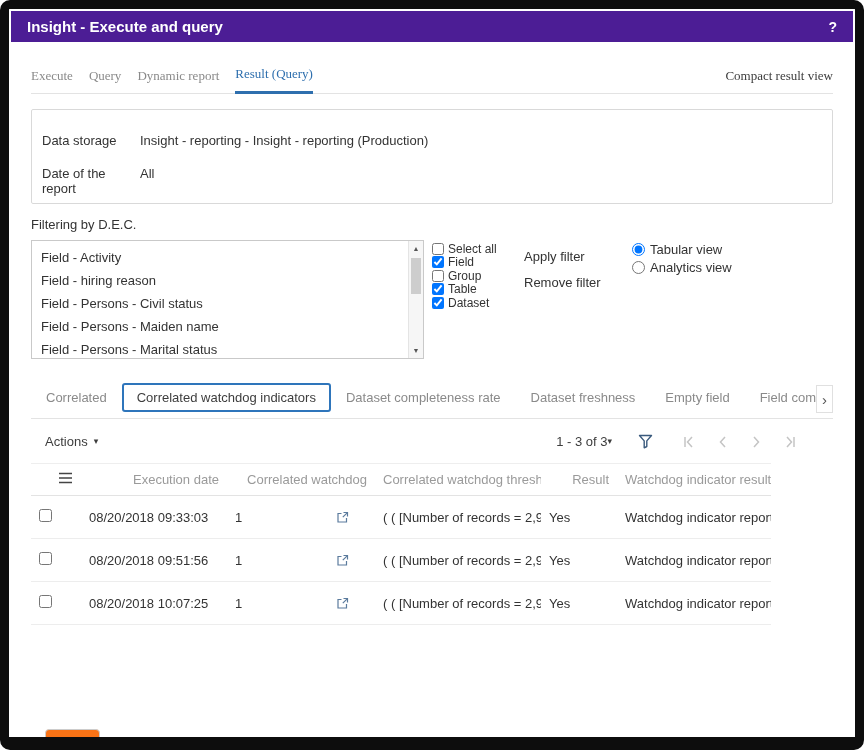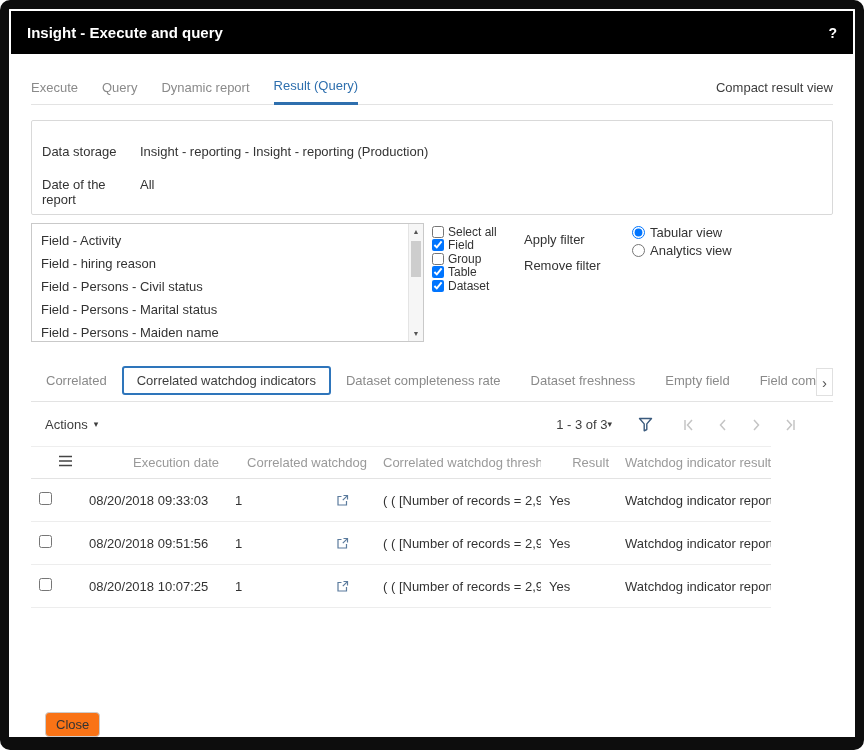--- a/index.html
+++ b/index.html
@@ -15,34 +15,34 @@
     border:9px solid #0d0d0d;
     border-bottom-width:13px;
     border-radius:10px;
     background:#fff;
     overflow:hidden;
   }
   .window { height:100%; background:#fff; padding:2px; }
 
   
   .titlebar {
-    height:43px; background:#000000; color:#fff;
+    height:31px; background:#4c1d95; color:#fff;
     display:flex; align-items:center; justify-content:space-between;
     padding:0 16px;
   }
   .titlebar .title { font-size:15px; font-weight:bold; }
   .titlebar .help { font-size:14px; font-weight:bold; cursor:pointer; }
 
   .content { padding:0 20px; }
 
   
   .main-tabs {
-    display:flex; align-items:flex-end; gap:24px;
+    display:flex; align-items:flex-end; gap:16px;
     margin-top:24px; border-bottom:1px solid #e3e3e3;
-    font-size:13px; color:#8a8a8a;
+    font-size:13px; color:#8a8a8a;font-family:Liberation Serif, serif;
   }
   .main-tab { padding-bottom:9px; cursor:pointer; white-space:nowrap; }
   .main-tab.active { color:#2e6fae; border-bottom:3px solid #2e6fae; margin-bottom:-1px; }
   .compact { margin-left:auto; color:#3d3d3d; padding-bottom:9px; cursor:pointer; }
 
   
   .info-box {
     margin-top:15px; border:1px solid #d9d9d9; border-radius:2px;
     padding:5px 10px 7px; font-size:13px; color:#333;
   }
@@ -161,31 +161,32 @@
         <div class="info-row">
           <span class="info-label">Data storage</span>
           <span class="info-value">Insight - reporting - Insight - reporting (Production)</span>
         </div>
         <div class="info-row">
           <span class="info-label">Date of the report</span>
           <span class="info-value">All</span>
         </div>
       </div>
 
+      <div class="filter-title">Filtering by D.E.C.</div>
 
       
       <div class="filter-area">
 
         <div class="listbox">
           <div class="list-items">
             <div class="list-item">Field - Activity</div>
             <div class="list-item">Field - hiring reason</div>
             <div class="list-item">Field - Persons - Civil status</div>
+            <div class="list-item">Field - Persons - Maiden name</div>
             <div class="list-item">Field - Persons - Marital status</div>
-            <div class="list-item">Field - Persons - Maiden name</div>
           </div>
           <div class="scrollbar">
             <div class="sb-btn">▲</div>
             <div class="sb-track">
               <div class="sb-thumb"></div>
             </div>
             <div class="sb-btn">▼</div>
           </div>
         </div>
 

